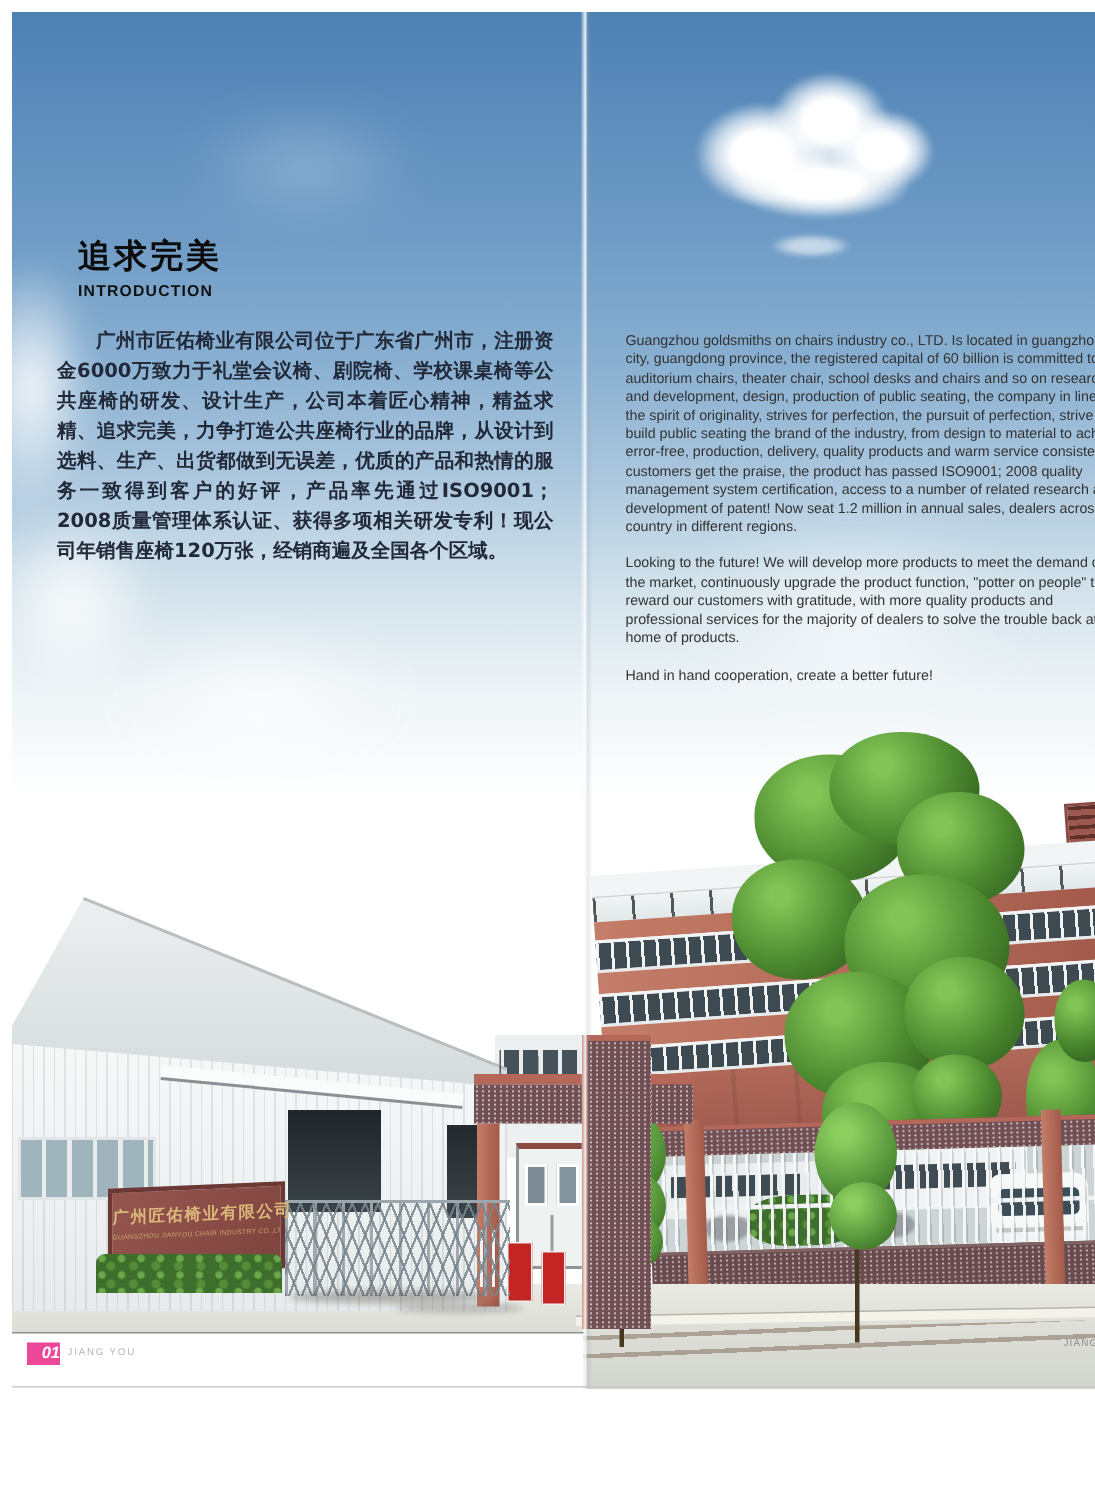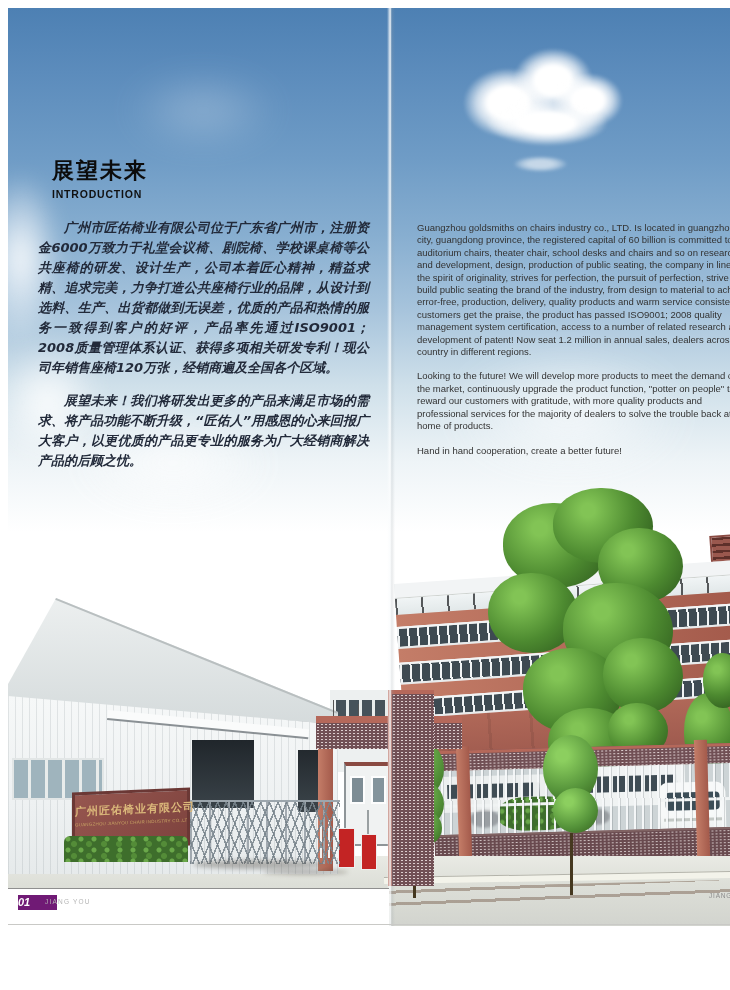--- a/index.html
+++ b/index.html
@@ -15,21 +15,21 @@
     background:radial-gradient(closest-side,rgba(255,255,255,.95),rgba(255,255,255,0) 72%);}
   .puff{position:absolute;border-radius:50%;filter:blur(1.5px);
     background:radial-gradient(closest-side,#ffffff 45%,rgba(255,255,255,.65) 70%,rgba(255,255,255,0));}
   
   .title{position:absolute;left:44px;top:148px;color:#0c0c0c;}
   .title h1{margin:0;font-size:22px;font-weight:bold;letter-spacing:2px;
     font-family:"DejaVu Sans",sans-serif;}
   .title h2{margin:2px 0 0;font-size:10.5px;font-weight:bold;letter-spacing:.8px;color:#101010;}
   .cn{position:absolute;left:30px;top:210px;width:331px;font-size:13px;line-height:20px;
     font-weight:bold;color:#222a3a;text-align:justify;font-family:"DejaVu Sans",sans-serif;}
-  .cn p{margin:0 0 13px;text-indent:2em;font-style:italic;}
+  .cn p{margin:0 0 13px;text-indent:2em;}
   .cn p:last-child{margin:0;}
   .en{position:absolute;left:409px;top:214px;width:334px;font-size:9.5px;line-height:12.4px;
     color:#333;}
   .en p{margin:0 0 12px;}
   
   .photo{position:absolute;left:0;top:480px;width:722px;height:438px;overflow:hidden;}
   .speckle{background-color:#715055;
     background-image:radial-gradient(rgba(238,226,226,.85) .7px,rgba(0,0,0,0) 1px);
     background-size:4px 3px;}
   .terr{background:linear-gradient(90deg,#c47d68,#a35a4b);}
@@ -63,22 +63,22 @@
   .sign-cn{margin-top:9px;font-size:11px;font-weight:bold;color:#dab77a;letter-spacing:1px;
     white-space:nowrap;font-family:"DejaVu Sans",sans-serif;}
   .sign-en{margin-top:3px;font-size:4.5px;color:#c7a263;letter-spacing:.2px;white-space:nowrap;
     overflow:hidden;}
   
   .fold{position:absolute;left:379px;top:0;width:8px;height:918px;z-index:40;
     background:linear-gradient(90deg,rgba(255,255,255,0),rgba(250,252,253,.9) 40%,
     rgba(150,160,166,.22) 60%,rgba(255,255,255,0));}
   .footer-left{position:absolute;left:0;top:880px;width:381px;height:37px;background:#fff;
     border-top:1px solid #8f8f8f;z-index:50;}
-  .pagenum{position:absolute;left:10px;top:6px;width:39px;height:15px;background:#701a75;
-    color:#fff;font-size:11px;font-style:italic;font-weight:bold;text-align:left;
+  .pagenum{position:absolute;left:10px;top:6px;width:22px;height:15px;background:#ec4899;
+    color:#fff;font-size:11px;font-style:italic;font-weight:bold;text-align:right;
     line-height:15px;}
   .brandL{position:absolute;left:37px;top:9px;font-size:6.5px;color:#b5b5b5;
     letter-spacing:1.2px;}
   .brandR{position:absolute;left:701px;top:884px;font-size:6.5px;color:#8c8c8c;
     letter-spacing:.8px;z-index:60;white-space:nowrap;}
   .bottom-rule{position:absolute;left:0;top:916px;width:722px;height:1px;background:#c9c9c6;
     z-index:55;}
 </style>
 </head>
 <body>
@@ -91,27 +91,26 @@
   <div class="cloud" style="left:25px;top:390px;width:280px;height:130px;filter:blur(16px);opacity:.85;"></div>
   <div class="cloud" style="left:90px;top:55px;width:210px;height:95px;filter:blur(18px);opacity:.35;"></div>
   <div class="cloud" style="left:395px;top:320px;width:330px;height:170px;filter:blur(20px);opacity:.8;"></div>
   <div class="puff" style="left:455px;top:60px;width:90px;height:70px;"></div>
   <div class="puff" style="left:505px;top:40px;width:80px;height:65px;"></div>
   <div class="puff" style="left:545px;top:65px;width:70px;height:55px;"></div>
   <div class="puff" style="left:478px;top:92px;width:122px;height:46px;"></div>
   <div class="puff" style="left:505px;top:148px;width:55px;height:16px;opacity:.6;"></div>
 
   <div class="title">
-    <h1>展望未来</h1>
+    <h1>追求完美</h1>
     <h2>INTRODUCTION</h2>
   </div>
 
   <div class="cn">
     <p>广州市匠佑椅业有限公司位于广东省广州市，注册资金6000万致力于礼堂会议椅、剧院椅、学校课桌椅等公共座椅的研发、设计生产，公司本着匠心精神，精益求精、追求完美，力争打造公共座椅行业的品牌，从设计到选料、生产、出货都做到无误差，优质的产品和热情的服务一致得到客户的好评，产品率先通过ISO9001；2008质量管理体系认证、获得多项相关研发专利！现公司年销售座椅120万张，经销商遍及全国各个区域。</p>
-    <p>展望未来！我们将研发出更多的产品来满足市场的需求、将产品功能不断升级，“匠佑人”用感恩的心来回报广大客户，以更优质的产品更专业的服务为广大经销商解决产品的后顾之忧。</p>
   </div>
 
   <div class="en">
     <p>Guangzhou goldsmiths on chairs industry co., LTD. Is located in guangzhou city, guangdong province, the registered capital of 60 billion is committed to the auditorium chairs, theater chair, school desks and chairs and so on research and development, design, production of public seating, the company in line with the spirit of originality, strives for perfection, the pursuit of perfection, strive to build public seating the brand of the industry, from design to material to achieve error-free, production, delivery, quality products and warm service consistent customers get the praise, the product has passed ISO9001; 2008 quality management system certification, access to a number of related research and development of patent! Now seat 1.2 million in annual sales, dealers across the country in different regions.</p>
     <p>Looking to the future! We will develop more products to meet the demand of the market, continuously upgrade the product function, "potter on people" to reward our customers with gratitude, with more quality products and professional services for the majority of dealers to solve the trouble back at home of products.</p>
     <p>Hand in hand cooperation, create a better future!</p>
   </div>
 
   <div class="photo">
 

